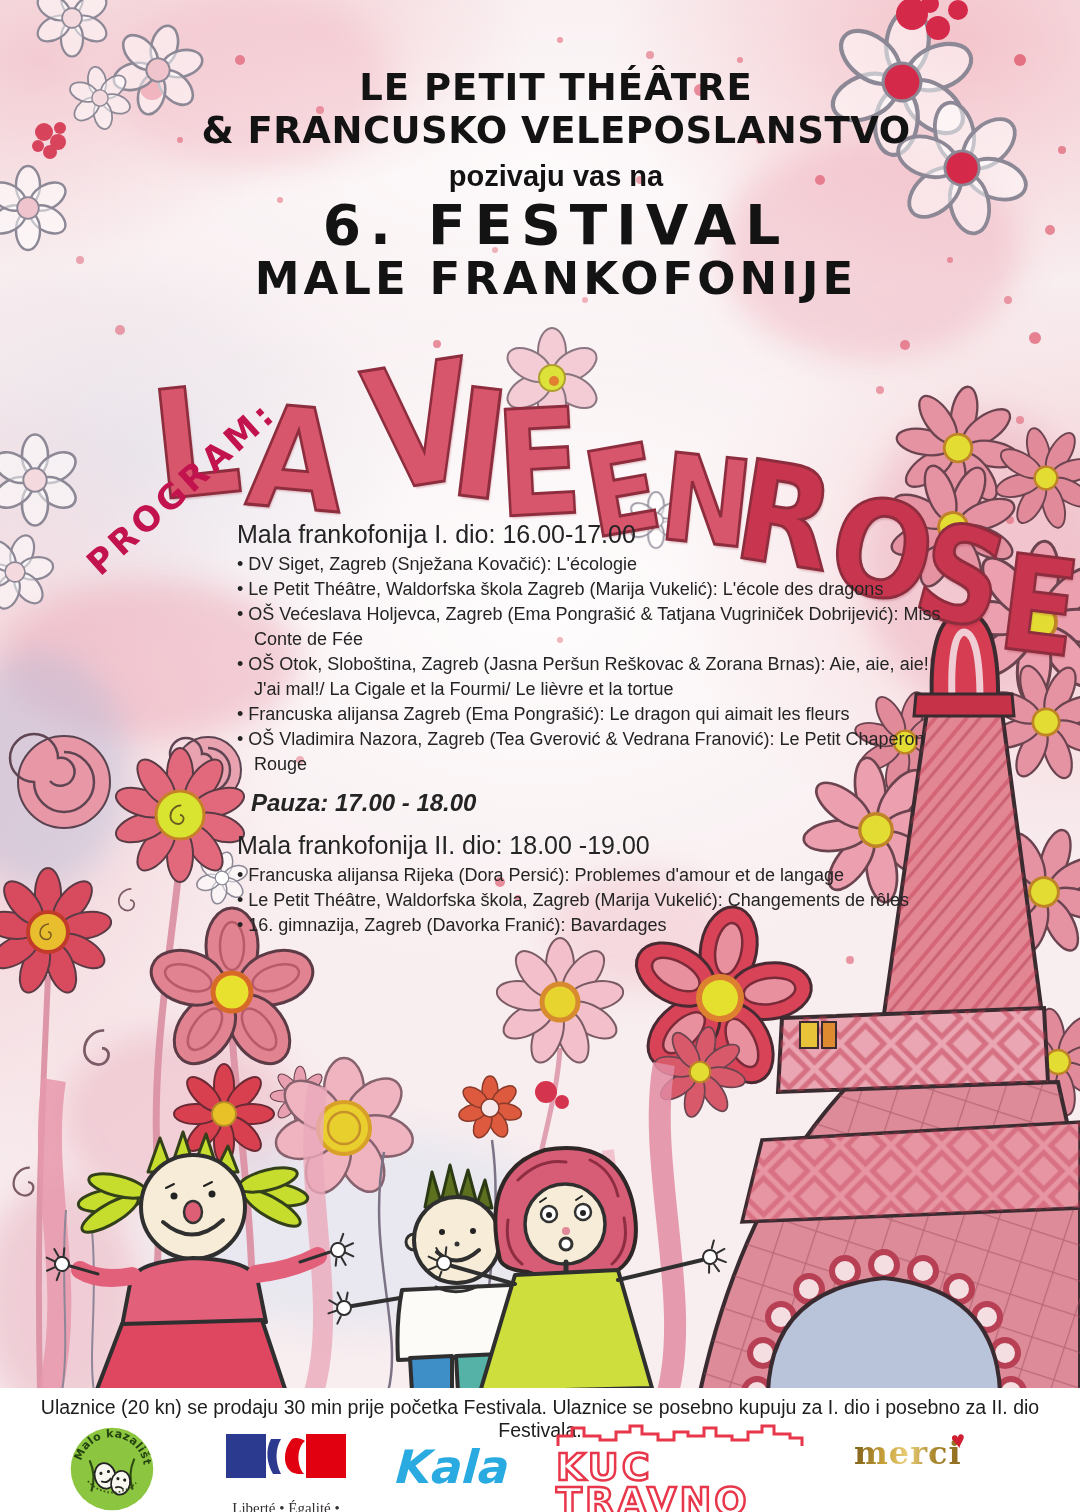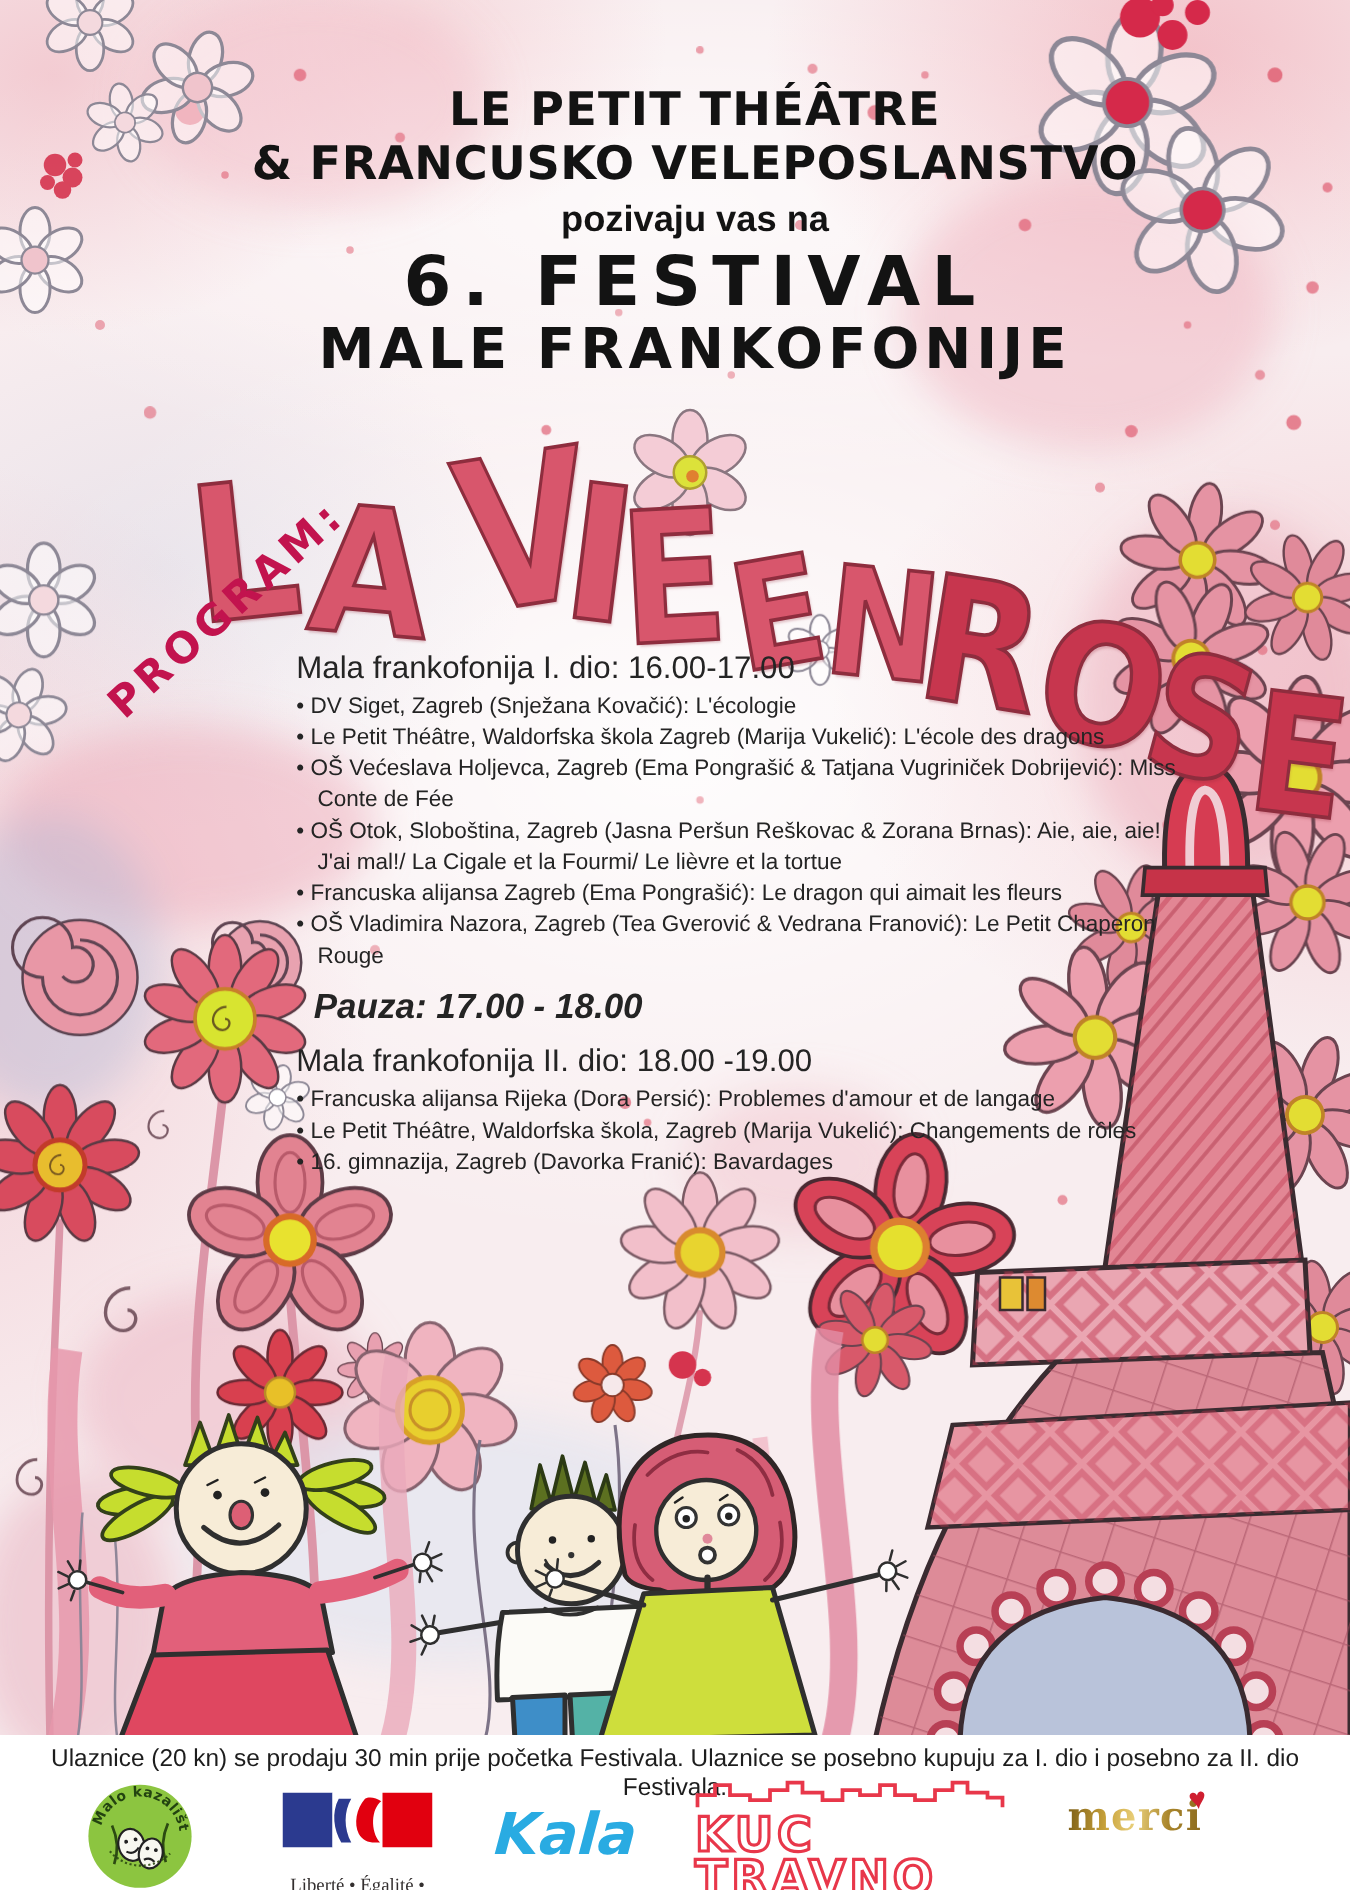--- a/index.html
+++ b/index.html
@@ -44,21 +44,21 @@
   .l10{left:994px;top:540px;font-size:132px;transform:rotate(7deg) scaleX(.85);color:#c7364e;}
   
   .prog-label{position:absolute;left:92px;top:548px;font-size:34px;font-weight:bold;color:#c2134e;
       letter-spacing:4px;transform:rotate(-42deg);transform-origin:left center;z-index:3;
       font-family:"DejaVu Sans",sans-serif;}
   .prog{position:absolute;left:237px;top:520px;width:708px;z-index:3;color:#242424;}
   .ph{font-size:25px;font-weight:normal;margin:0 0 3px 0;}
   .prog ul{list-style:none;margin:0;padding:0;}
   .pi{font-size:18px;line-height:25px;padding-left:17px;text-indent:-17px;}
   .pi::before{content:"• ";}
-  .pause{font-size:28px;font-weight:bold;font-style:italic;margin:12px 0 14px 0;padding-left:14px;}
+  .pause{font-size:24px;font-weight:bold;font-style:italic;margin:12px 0 14px 0;padding-left:14px;}
   
   .footer{position:absolute;left:0;top:1388px;width:1080px;height:124px;background:#ffffff;z-index:5;}
   .tickets{position:absolute;top:8px;width:100%;text-align:center;font-size:19.5px;color:#1d1d1d;}
   .logo-mk{position:absolute;left:66px;top:38px;}
   .logo-rf{position:absolute;left:216px;top:46px;width:140px;text-align:center;}
   .rf-motto{font-family:"Liberation Serif",serif;font-size:15px;color:#332f2f;margin-top:18px;}
   .rf-name{font-family:"Liberation Serif",serif;font-size:13px;font-weight:bold;color:#141414;letter-spacing:.5px;}
   .logo-kala{position:absolute;left:396px;top:52px;font-size:46px;font-weight:bold;font-style:italic;
       color:#29abe2;font-family:"DejaVu Sans",sans-serif;letter-spacing:0px;transform:skewX(-4deg);}
   .logo-kuc{position:absolute;left:556px;top:36px;width:250px;}

